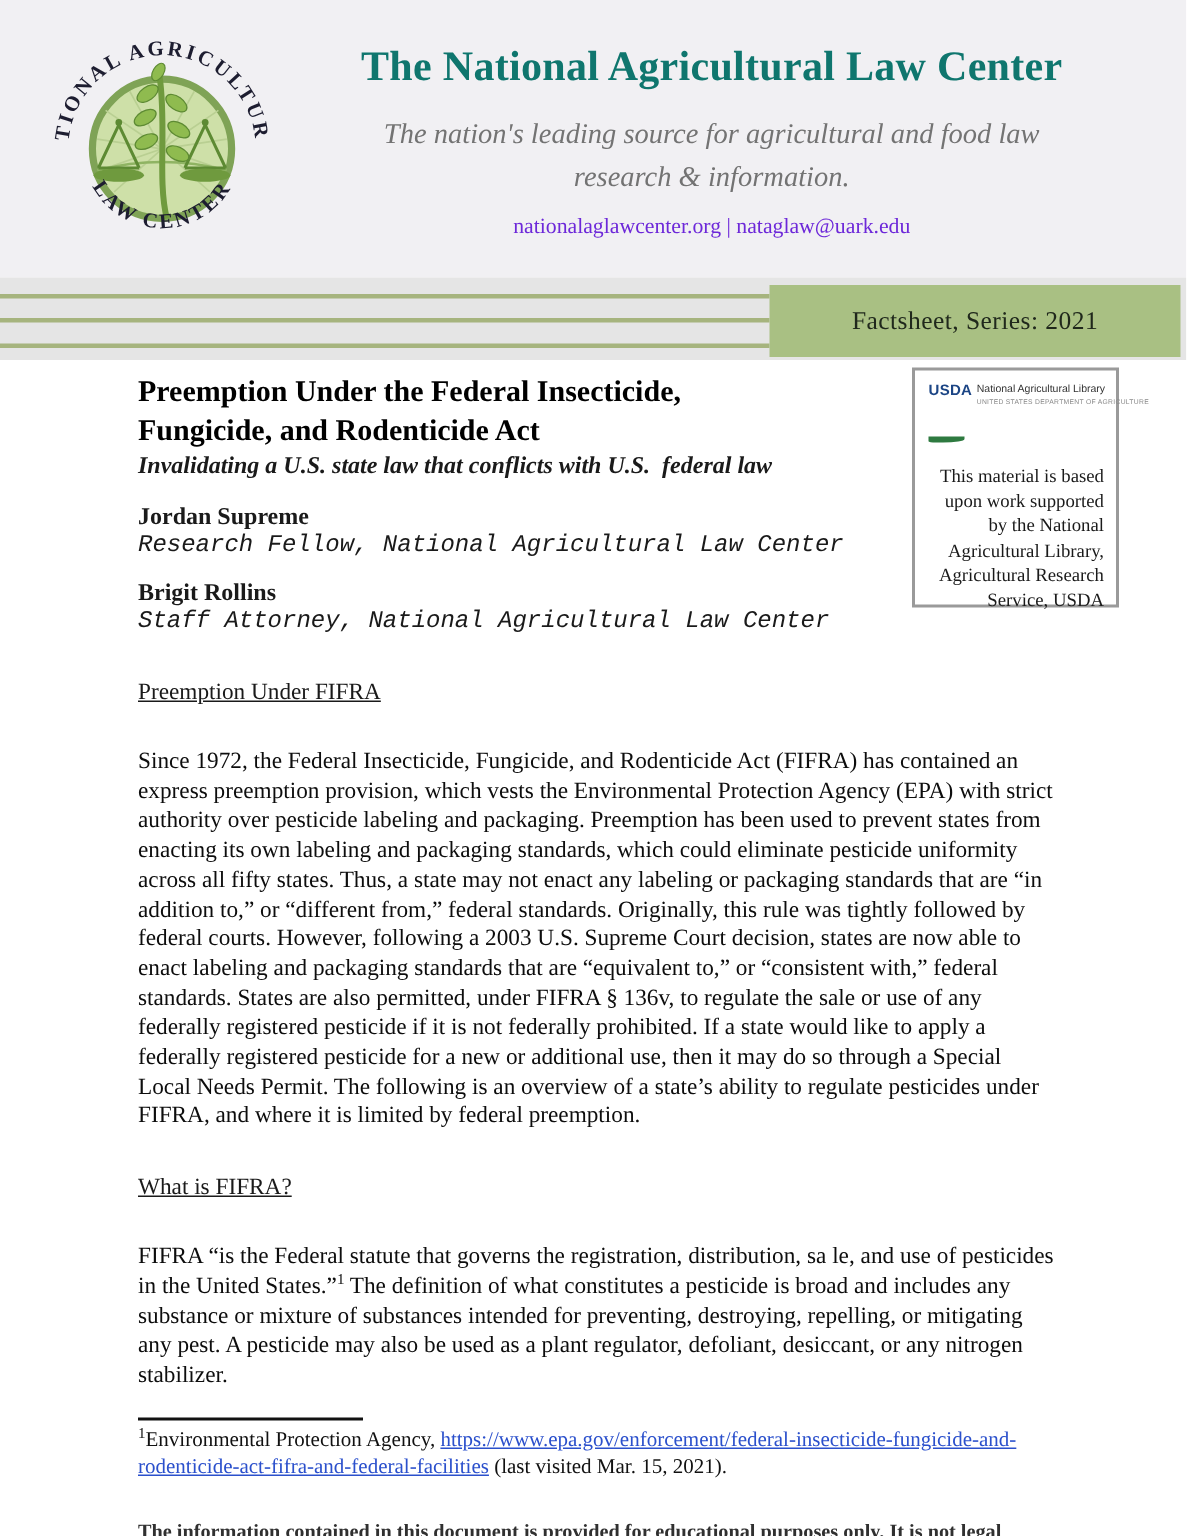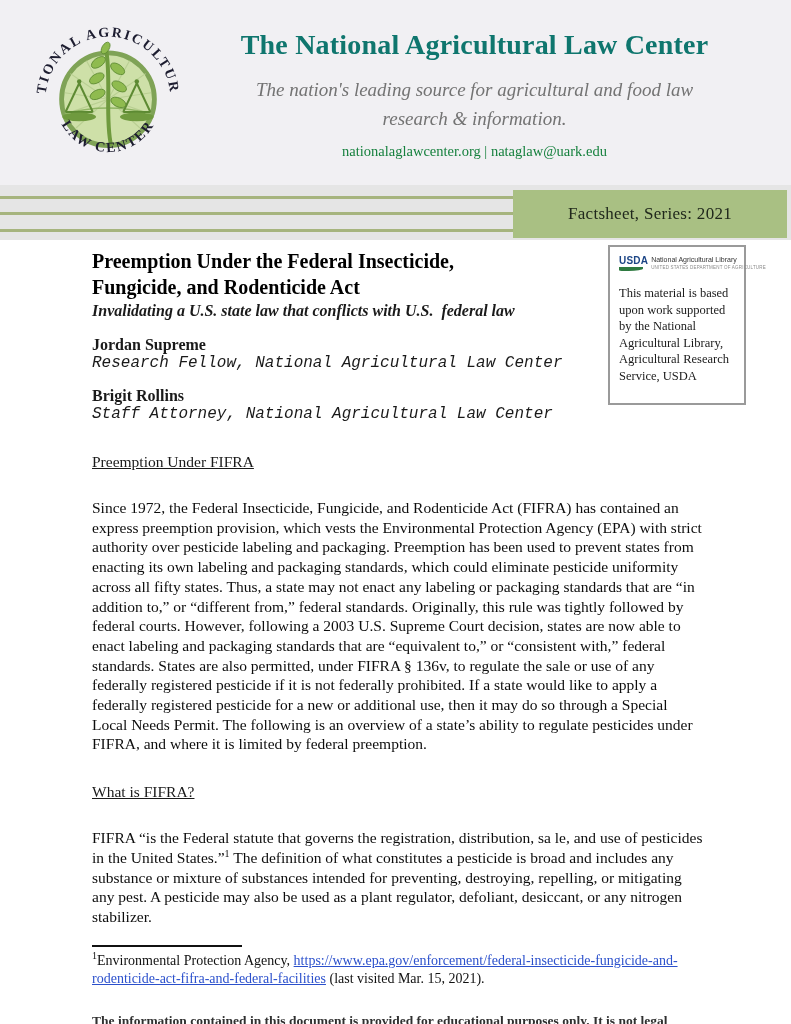--- a/index.html
+++ b/index.html
@@ -44,21 +44,21 @@
   }
   .header-tagline {
     font-size: 19px;
     font-style: italic;
     color: #737373;
     margin-top: 14px;
     line-height: 1.55;
   }
   .header-contact {
     font-size: 14.5px;
-    color: #15803d;
+    color: #6d28d9;
     margin-top: 10px;
     text-align: center;
   }
 
   
   .banner {
     position: absolute;
     top: 185px; left: 0;
     width: 791px; height: 55px;
     background: #e5e5e5;
@@ -93,21 +93,21 @@
     width: 138px; height: 160px;
     border: 2px solid #9a9a9a;
     background: #ffffff;
     padding: 9px 8px 6px 9px;
   }
   .usda-logo-row {
     display: flex;
     align-items: flex-start;
     gap: 3px;
   }
-  .usda-mark { display: flex; flex-direction: column; align-items: flex-start; }
+  .usda-mark { display: flex; flex-direction: column; align-items: flex-start; gap: 24px; }
   .usda-word {
     font-family: "Liberation Sans", sans-serif;
     font-weight: bold;
     font-size: 10px;
     color: #1c4585;
     letter-spacing: 0.2px;
     line-height: 1;
   }
   .usda-swoosh {
     width: 24px; height: 4px;
@@ -129,20 +129,21 @@
     color: #8a8a8a;
     letter-spacing: 0.2px;
     margin-top: 1px;
     white-space: nowrap;
   }
   .usda-text {
     margin-top: 14px;
     font-size: 12.5px;
     line-height: 16.5px;
     color: #1a1a1a;
+    text-align: right;
   }
 
   
   .content {
     position: absolute;
     top: 240px; left: 0;
     width: 791px;
     padding: 8px 86px 0 92px;
   }
   .doc-title {

